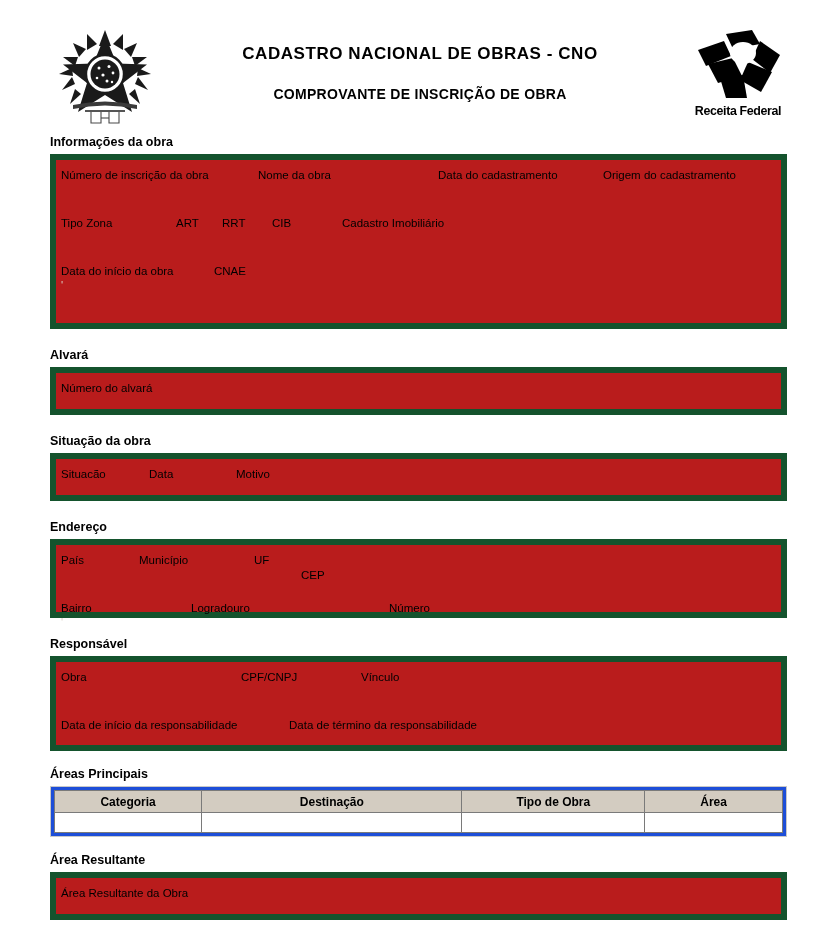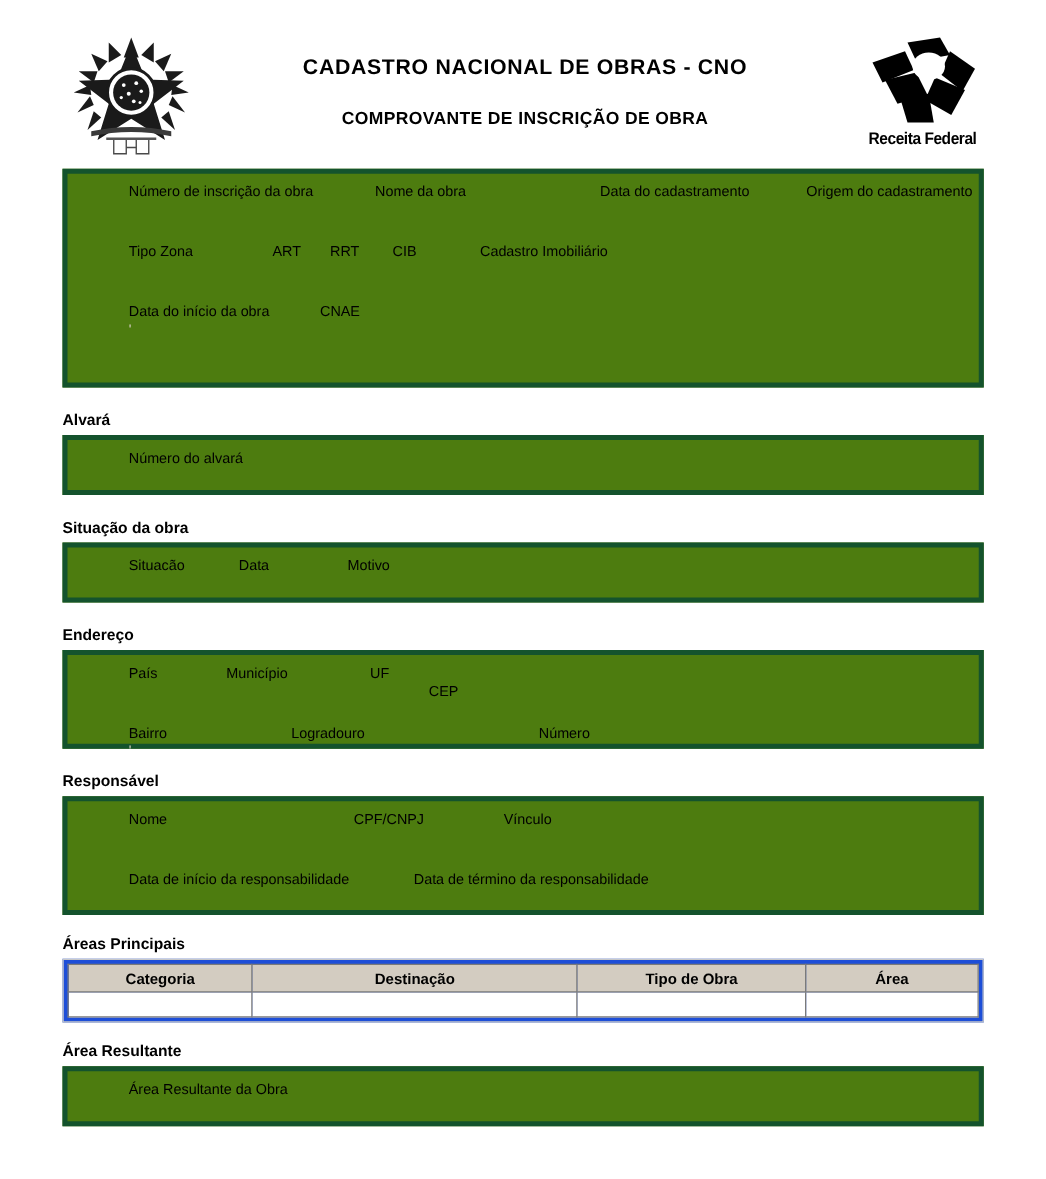--- a/index.html
+++ b/index.html
@@ -78,25 +78,24 @@
     width: 737px;
   }
   .section-title {
     font-size: 12.5px;
     font-weight: bold;
     padding-bottom: 4px;
     line-height: 15px;
     color: #000;
   }
   .section-box {
-    border: 4px solid #14532d;
-    background: #4d7c0f;
+    border: 6px solid #14532d;
+    background: #b91c1c;
     box-sizing: border-box;
     position: relative;
-    padding-left: 44px;
   }
   .field-row {
     position: relative;
     height: 48px;
   }
   .field-row.last { height: 46px; }
   .lbl {
     position: absolute;
     font-size: 11.5px;
     line-height: 14px;
@@ -223,20 +222,21 @@
       <ellipse cx="57" cy="25" rx="13" ry="11" fill="#ffffff"></ellipse>
     </svg>
     <div class="rf-wordmark">Receita Federal</div>
   </div>
 
 </div>
 
 <div class="sheet">
 
   <div class="section">
+    <div class="section-title">Informações da obra</div>
     <div class="section-box" style="height:175px;">
       <div class="field-row">
         <span class="lbl" style="left:5px;">Número de inscrição da obra</span>
         <span class="lbl" style="left:202px;">Nome da obra</span>
         <span class="lbl" style="left:382px;">Data do cadastramento</span>
         <span class="lbl" style="left:547px;">Origem do cadastramento</span>
       </div>
       <div class="field-row">
         <span class="lbl" style="left:5px;">Tipo Zona</span>
         <span class="lbl" style="left:120px;">ART</span>
@@ -295,21 +295,21 @@
       </div>
     </div>
   </div>
 
   <div class="gap-md"></div>
 
   <div class="section">
     <div class="section-title">Responsável</div>
     <div class="section-box" style="height:95px;">
       <div class="field-row">
-        <span class="lbl" style="left:5px;">Nome</span>
+        <span class="lbl" style="left:5px;">Obra</span>
         <span class="lbl" style="left:185px;">CPF/CNPJ</span>
         <span class="lbl" style="left:305px;">Vínculo</span>
       </div>
       <div class="field-row">
         <span class="lbl" style="left:5px;">Data de início da responsabilidade</span>
         <span class="lbl" style="left:233px;">Data de término da responsabilidade</span>
       </div>
     </div>
   </div>
 

